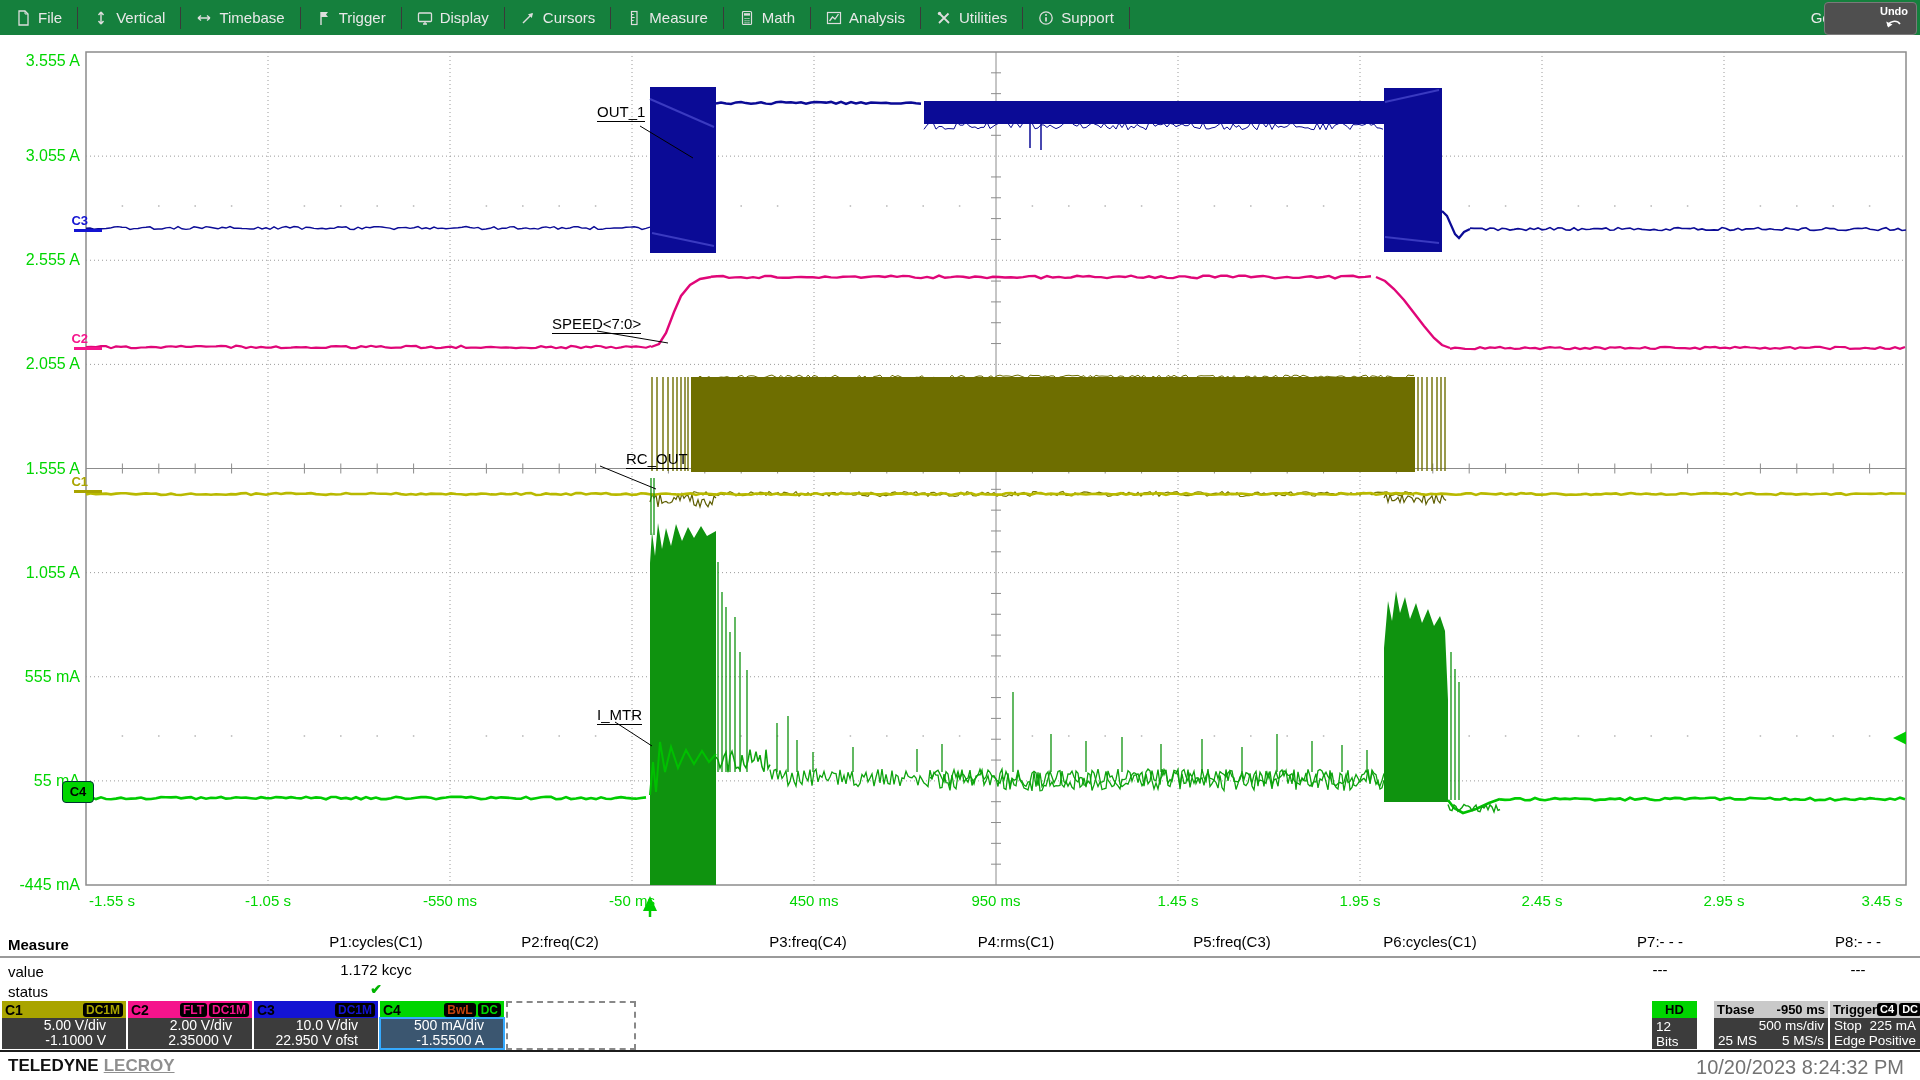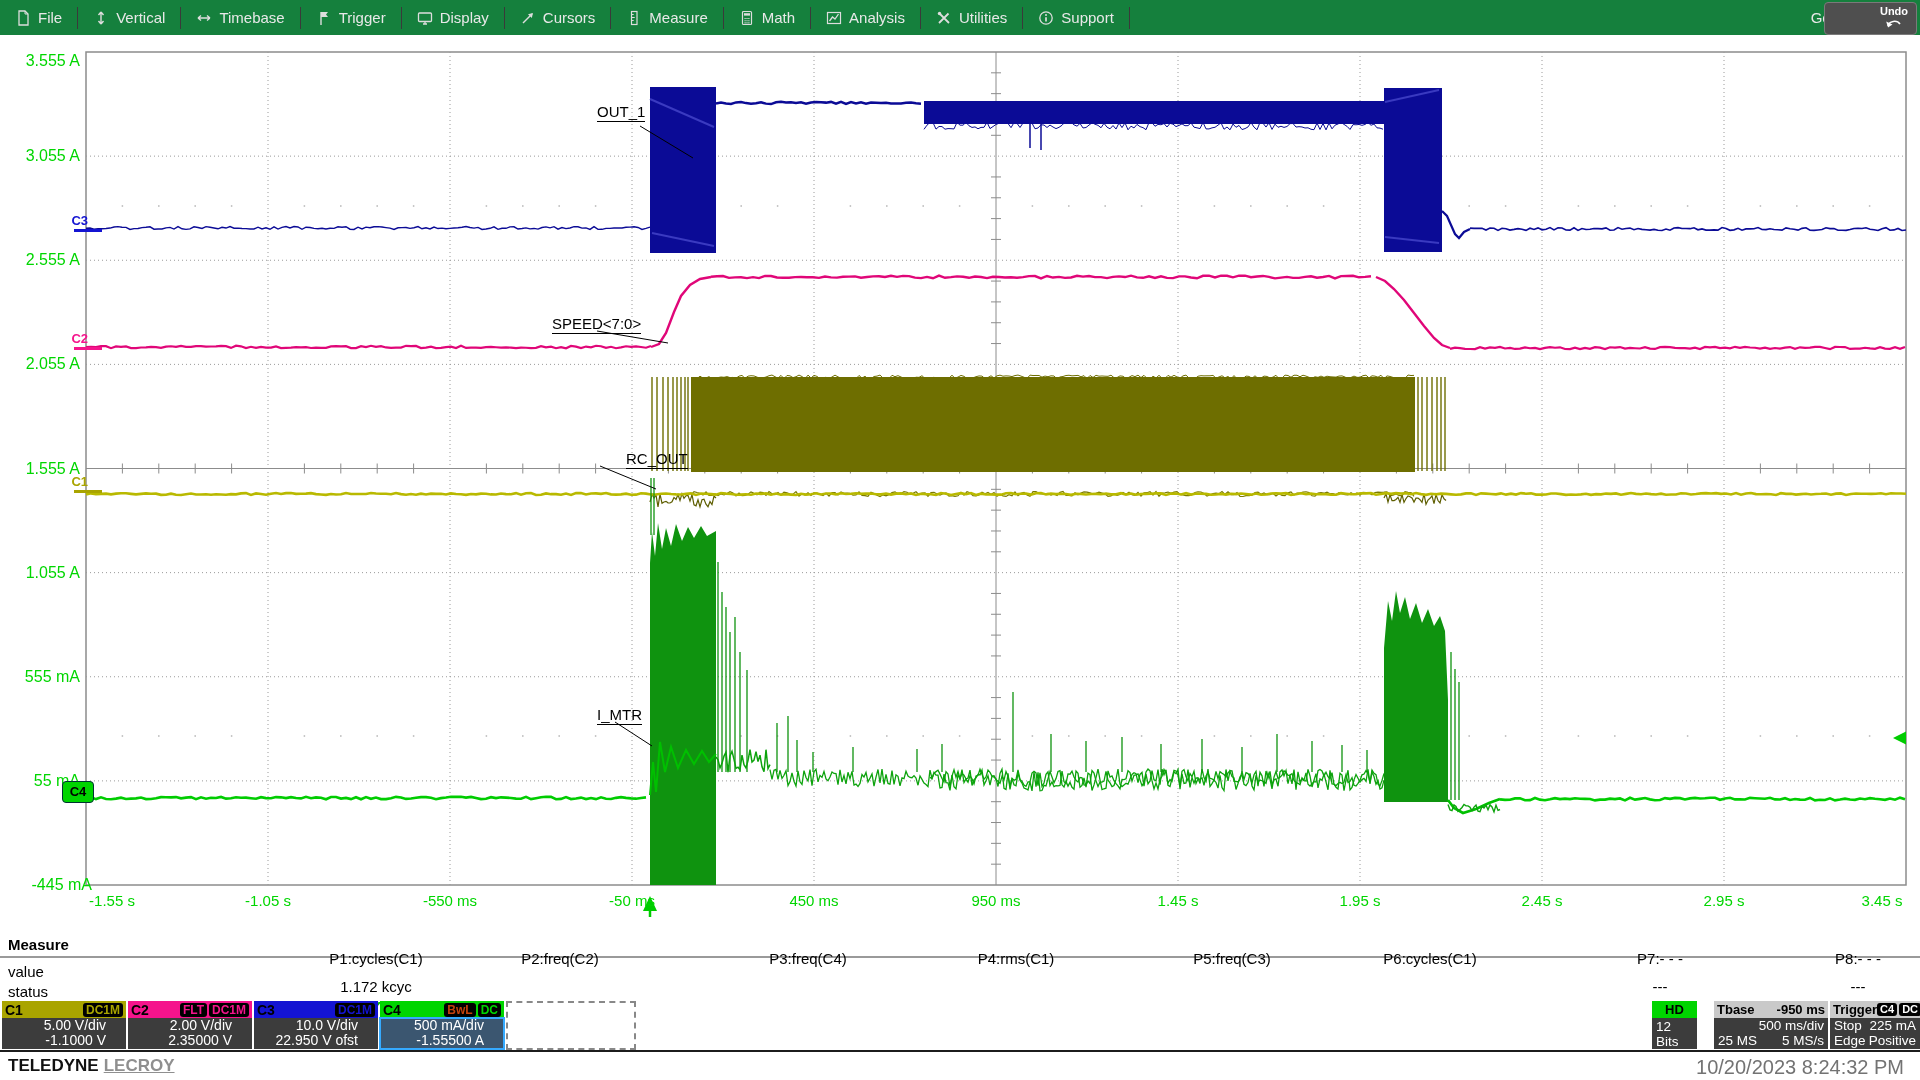--- a/index.html
+++ b/index.html
@@ -26,21 +26,21 @@
   .x-axis-label{position:absolute;width:120px;text-align:center;font-size:15px;color:#00d600;height:16px;line-height:16px;}
   .ch-marker{position:absolute;width:30px;text-align:right;font-size:13px;font-weight:bold;height:14px;line-height:14px;}
   .ch-marker-dash{position:absolute;height:3px;width:28px;}
   .ch-marker-box{position:absolute;width:30px;height:20px;border-radius:4px;border:1px solid #033;
                  color:#000;font-size:13px;font-weight:bold;text-align:center;line-height:20px;}
   .callout{position:absolute;color:#000;font-size:15px;border-bottom:1px solid #000;padding-bottom:1px;white-space:nowrap;}
 
   
   .m-rowlabel{position:absolute;left:8px;font-size:15px;color:#000;}
   .m-rule{position:absolute;left:0;width:1920px;height:2px;background:#9a9a9a;}
-  .m-col{position:absolute;width:200px;text-align:center;font-size:15px;color:#000;margin-top:17px;}
+  .m-col{position:absolute;width:200px;text-align:center;font-size:15px;color:#000;}
   .m-col .m-label{height:22px;}
   .m-col .m-value{height:20px;margin-top:6px;}
   .m-col .m-status{height:18px;color:#00b400;font-size:14px;font-weight:bold;}
 
   
   .ch-box{position:absolute;top:1001px;width:124px;height:48px;}
   .ch-head{height:17px;display:flex;align-items:center;justify-content:space-between;
            padding:0 3px;font-size:14px;font-weight:bold;color:#000;}
   .ch-head .badges{display:flex;gap:2px;}
   .badge{background:#000;border-radius:3px;font-size:12px;font-weight:bold;padding:0 3px;line-height:14px;}
@@ -443,21 +443,21 @@
   </svg>
 <div id="axis-labels">
     <div class="y-axis-label" style="left: 0px; top: 52px;">3.555 A</div>
     <div class="y-axis-label" style="left: 0px; top: 147.125px;">3.055 A</div>
     <div class="y-axis-label" style="left: 0px; top: 251.25px;">2.555 A</div>
     <div class="y-axis-label" style="left: 0px; top: 355.375px;">2.055 A</div>
     <div class="y-axis-label" style="left: 0px; top: 459.5px;">1.555 A</div>
     <div class="y-axis-label" style="left: 0px; top: 563.625px;">1.055 A</div>
     <div class="y-axis-label" style="left: 0px; top: 667.75px;">555 mA</div>
     <div class="y-axis-label" style="left: 0px; top: 771.875px;">55 mA</div>
-    <div class="y-axis-label" style="left: 0px; top: 876px; padding-left: 12px;">-445 mA</div>
+    <div class="y-axis-label" style="left: 0px; top: 876px;">-445 mA</div>
     <div class="x-axis-label" style="left: 52px; top: 893px;">-1.55 s</div>
     <div class="x-axis-label" style="left: 208px; top: 893px;">-1.05 s</div>
     <div class="x-axis-label" style="left: 390px; top: 893px;">-550 ms</div>
     <div class="x-axis-label" style="left: 572px; top: 893px;">-50 ms</div>
     <div class="x-axis-label" style="left: 754px; top: 893px;">450 ms</div>
     <div class="x-axis-label" style="left: 936px; top: 893px;">950 ms</div>
     <div class="x-axis-label" style="left: 1118px; top: 893px;">1.45 s</div>
     <div class="x-axis-label" style="left: 1300px; top: 893px;">1.95 s</div>
     <div class="x-axis-label" style="left: 1482px; top: 893px;">2.45 s</div>
     <div class="x-axis-label" style="left: 1664px; top: 893px;">2.95 s</div>

